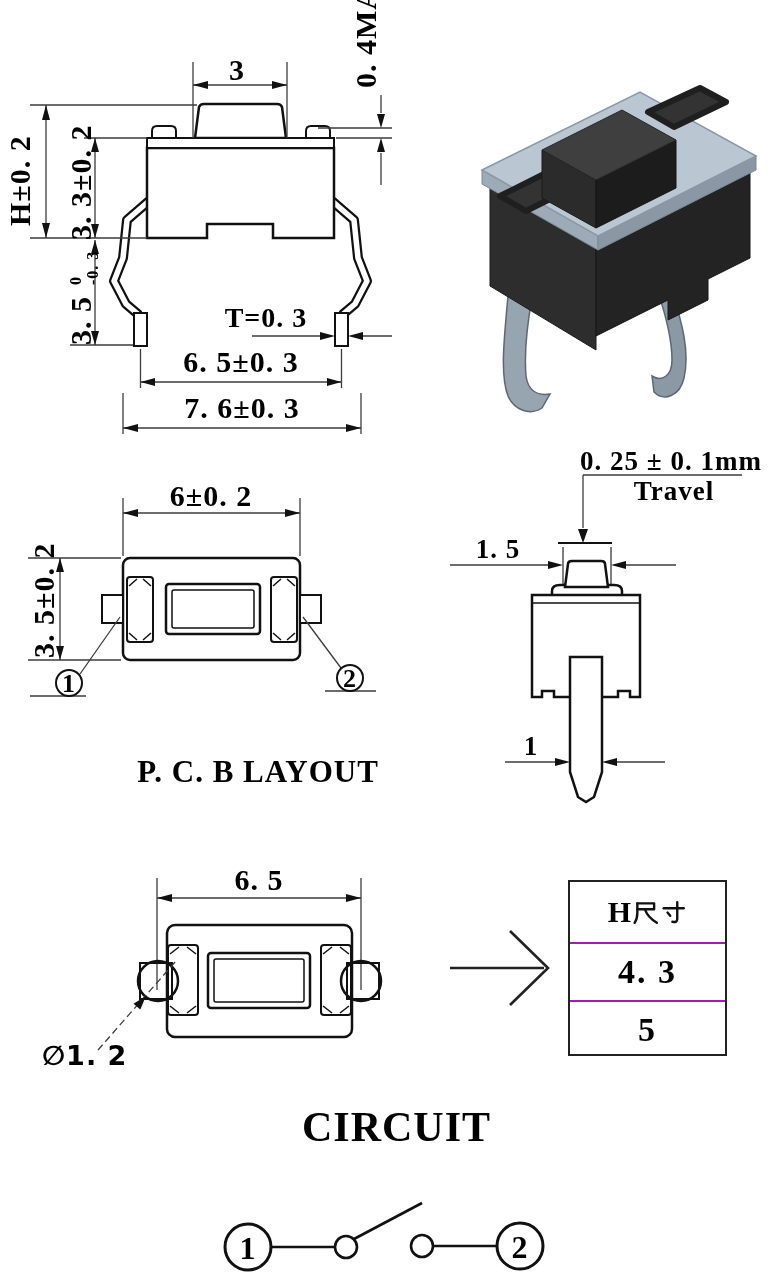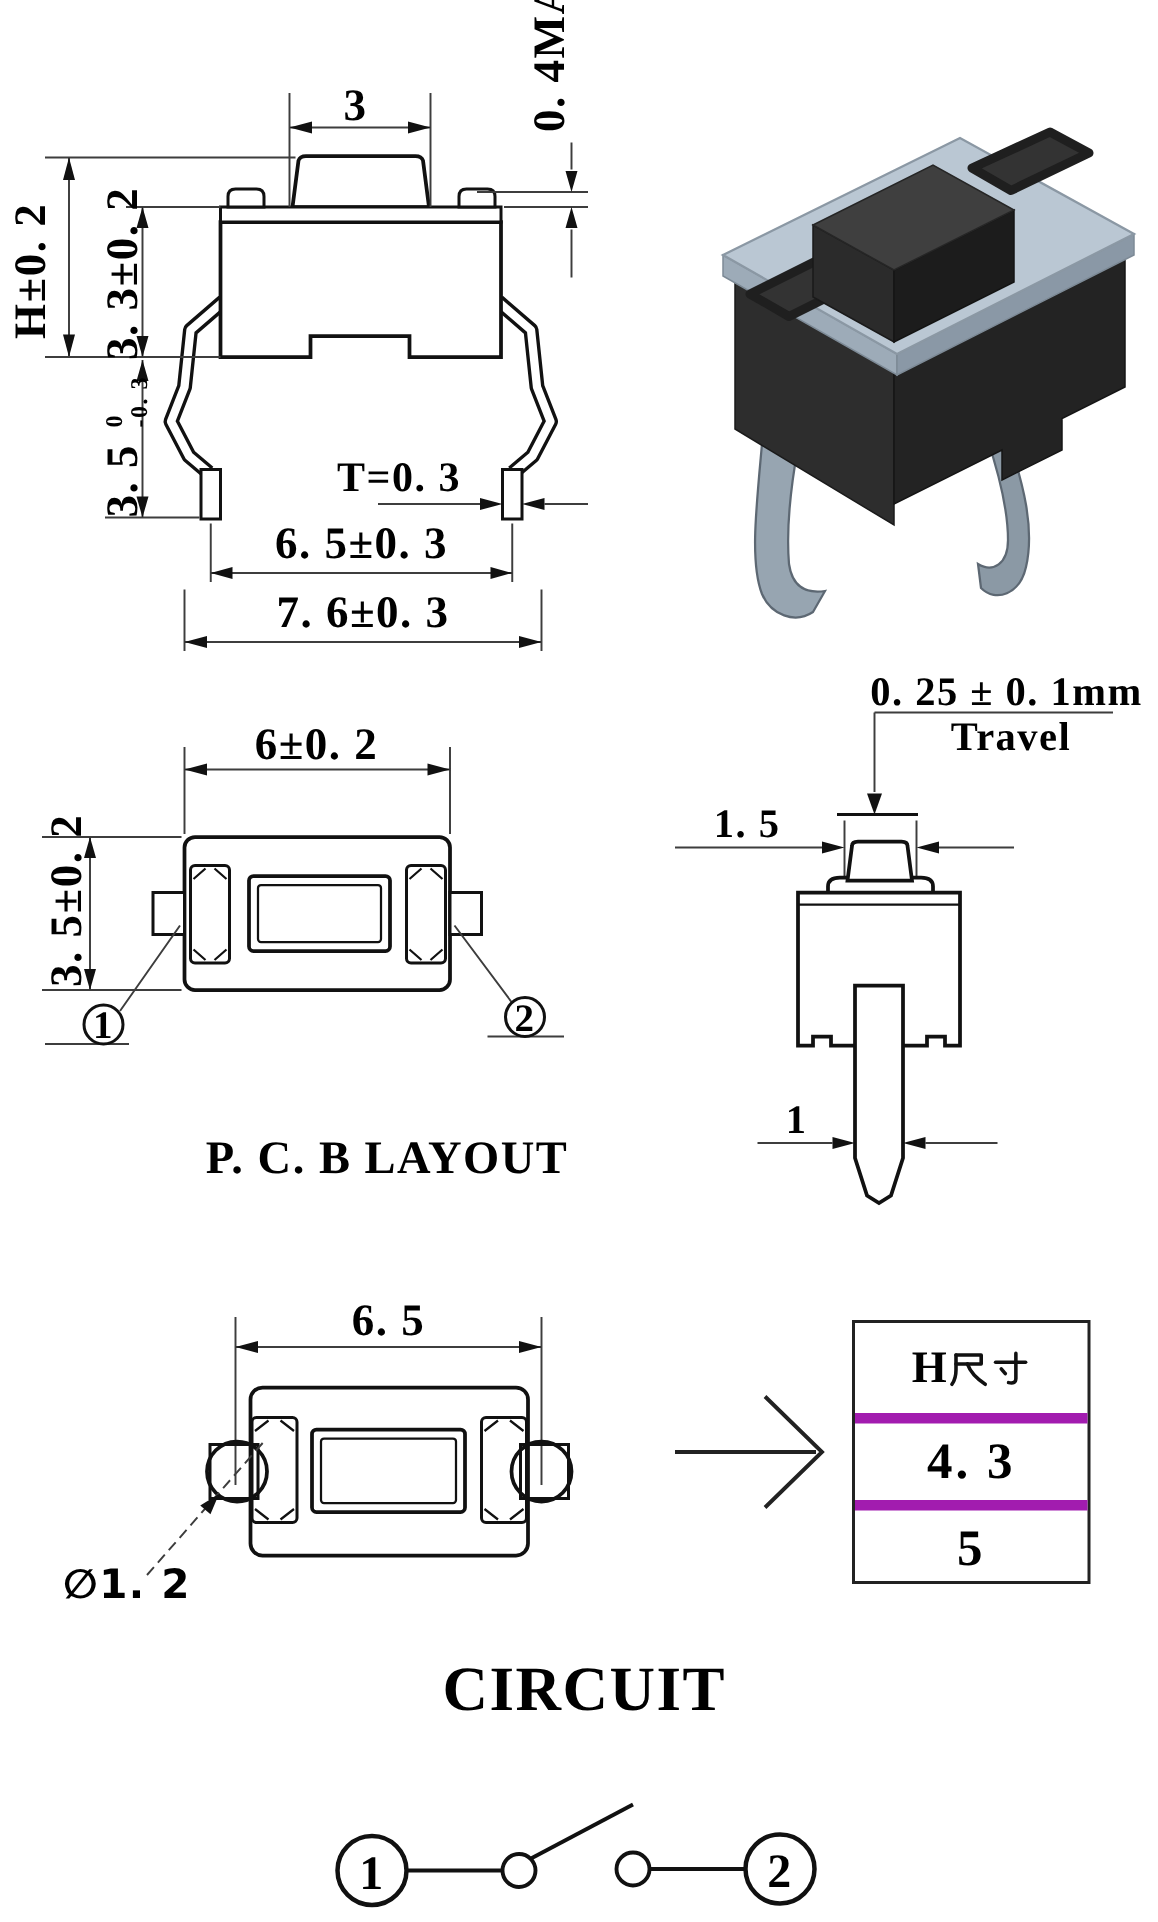--- a/index.html
+++ b/index.html
@@ -16,25 +16,25 @@
   .oln2{stroke:#111;stroke-width:2;fill:none}
   .oln15{stroke:#111;stroke-width:1.5;fill:none}
   .wf{fill:#fff}
   .nf{fill:none}
   .ah{fill:#111;stroke:none}
   .legA{stroke:#111;stroke-width:10;fill:none;stroke-linejoin:round;stroke-linecap:butt}
   .legB{stroke:#fff;stroke-width:5.5;fill:none;stroke-linejoin:round;stroke-linecap:butt}
   .table-box{border:2.5px solid #222;display:grid;grid-template-rows:60px 58px 58px;
              box-sizing:border-box;background:#fff;}
   .table-cell{display:flex;align-items:center;justify-content:center;
-              font-weight:bold;color:#000;border-top:7px solid #a21caf;}
+              font-weight:bold;color:#000;border-top:2px solid #a21caf;}
   .table-cell:first-child{border-top:none;}
   .tv{font-size:34px;letter-spacing:2px;}
   .th{font-size:30px;gap:2px;}
-  .circuit-title{font-weight:bold;font-size:42px;color:#000;text-align:left;letter-spacing:1px;}
+  .circuit-title{font-weight:bold;font-size:42px;color:#000;text-align:right;letter-spacing:1px;}
   .sronly{position:absolute;width:1px;height:1px;overflow:hidden;clip:rect(0 0 0 0);}
   .glyph{stroke:#111;stroke-width:2.2;fill:none;stroke-linecap:round;stroke-linejoin:round;}
 </style>
 </head>
 <body>
 
 <div class="canvas">
 
   <svg class="abs" style="left:0;top:0" width="430" height="440" viewBox="0 0 430 440">
 

